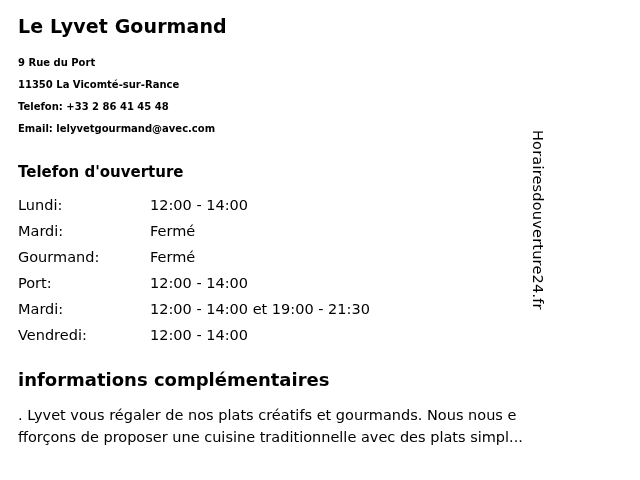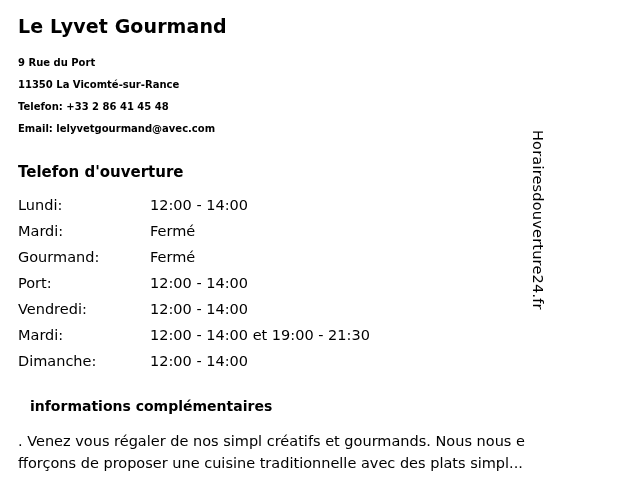--- a/index.html
+++ b/index.html
@@ -49,23 +49,23 @@
     padding: 0 0 8px 0;
     line-height: 18px;
     vertical-align: top;
     white-space: nowrap;
   }
   .hours td.day {
     width: 132px;
     margin-left: 43px;
   }
   .info-head {
-    font-size: 14px;
+    font-size: 18px;
     font-weight: bold;
-    margin: 18px 0 14px 12px;
+    margin: 18px 0 14px 0;
     line-height: 20px;
   }
   .info-body {
     font-size: 14.5px;
     line-height: 22px;
     margin: 0;
     width: 604px;
     overflow: hidden;
   }
   .info-body .ln {
@@ -112,36 +112,32 @@
       </tr>
       <tr>
         <td class="day">Gourmand:</td>
         <td class="time">Fermé</td>
       </tr>
       <tr>
         <td class="day">Port:</td>
         <td class="time">12:00 - 14:00</td>
       </tr>
       <tr>
-        <td class="day">Vendredi:</td>
-        <td class="time">12:00 - 14:00</td>
-      </tr>
-      <tr>
         <td class="day">Mardi:</td>
         <td class="time">12:00 - 14:00 et 19:00 - 21:30</td>
       </tr>
       <tr>
-        <td class="day">Dimanche:</td>
+        <td class="day">Vendredi:</td>
         <td class="time">12:00 - 14:00</td>
       </tr>
     </tbody>
   </table>
 
   <h2 class="info-head">informations complémentaires</h2>
 
   <div class="info-body">
-    <div class="ln">. Venez vous régaler de nos simpl créatifs et gourmands. Nous nous e</div>
+    <div class="ln">. Lyvet vous régaler de nos plats créatifs et gourmands. Nous nous e</div>
     <div class="ln">fforçons de proposer une cuisine traditionnelle avec des plats simpl...</div>
   </div>
 
   <div class="watermark">Horairesdouverture24.fr</div>
 
 </div>
 
 </body></html>

